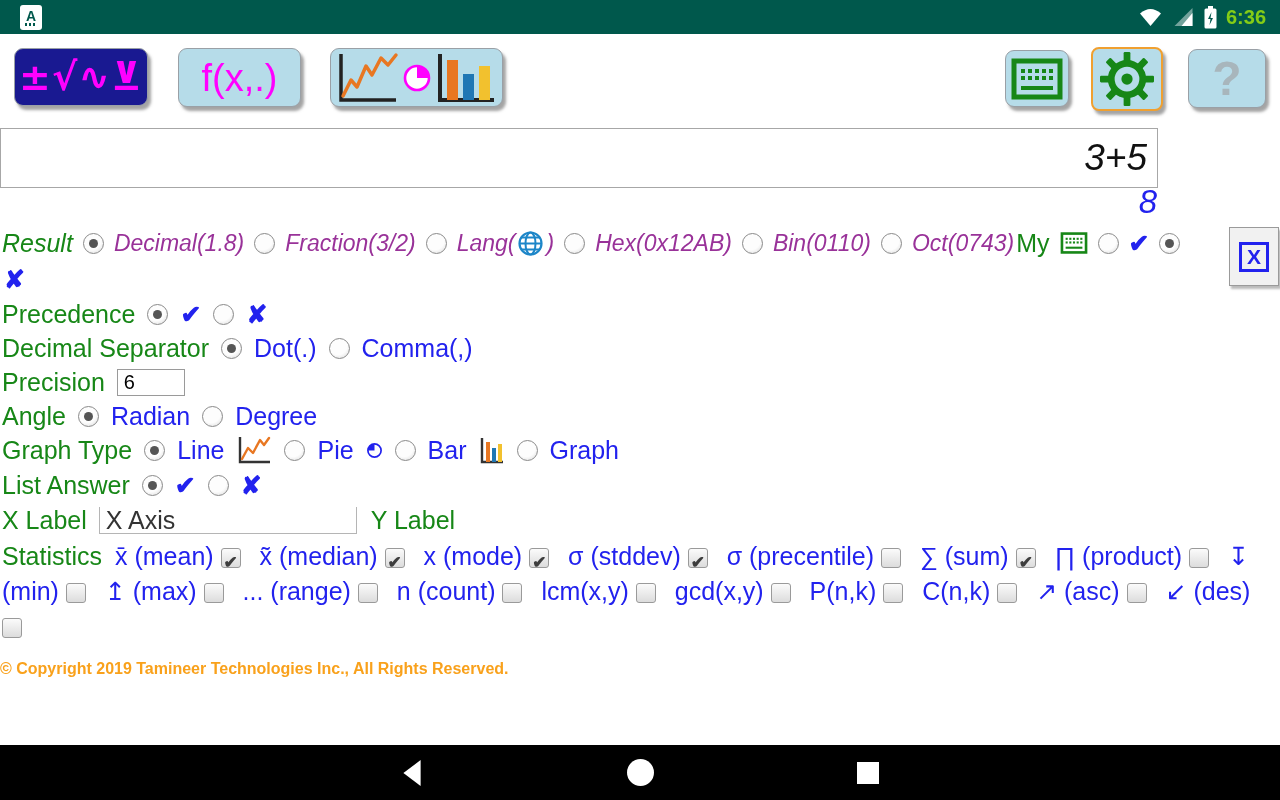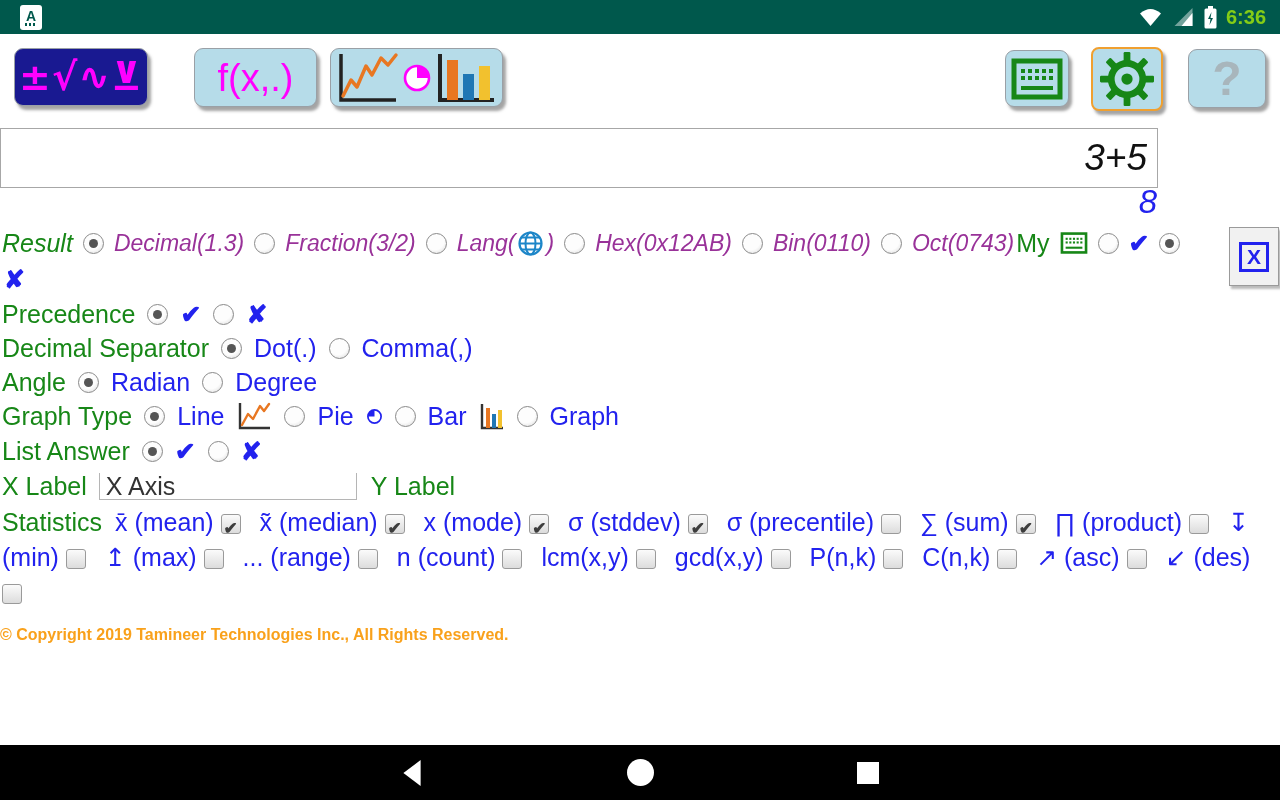--- a/index.html
+++ b/index.html
@@ -14,21 +14,21 @@
   .app-badge .dots{width:12px;height:3px;background:repeating-linear-gradient(90deg,#00584C 0 2px,#fff 2px 4px);}
   .sb-right{display:flex;align-items:center;gap:9px;}
   .sb-time{color:#84cc16;font-size:20px;font-weight:bold;}
 
   
   .toolbar{position:absolute;top:34px;left:0;width:1280px;height:94px;background:#fff;}
   .tb{position:absolute;border:1px solid #9aa0a6;border-radius:9px;box-shadow:3px 4px 3px rgba(90,90,90,.55);
     display:flex;align-items:center;justify-content:center;cursor:pointer;padding:0;background:#B6DCE9;}
   .btn-math{left:14px;top:14px;width:134px;height:58px;background:#191991;}
   .btn-math span{font-family:"DejaVu Sans",sans-serif;color:#FF00FF;font-size:38px;font-weight:bold;letter-spacing:1px;line-height:1;}
-  .btn-fx{left:194px;top:14px;width:123px;height:59px;}
+  .btn-fx{left:178px;top:14px;width:123px;height:59px;}
   .btn-fx span{color:#FF00FF;font-size:38px;line-height:1;}
   .btn-graphs{left:330px;top:14px;width:173px;height:59px;gap:1px;}
   .btn-kb{left:1005px;top:16px;width:64px;height:57px;}
   .btn-gear{left:1091px;top:13px;width:72px;height:64px;border:2px solid #F0A030;border-radius:8px;}
   .btn-help{left:1188px;top:15px;width:78px;height:59px;}
   .btn-help span{color:#A8B6BC;font-size:48px;font-weight:bold;line-height:1;}
 
   
   .expr-input{position:absolute;top:128px;left:0;width:1158px;height:60px;border:1px solid #a7a7a7;
     box-sizing:border-box;font-family:"Liberation Sans",sans-serif;font-style:italic;font-size:37px;
@@ -191,21 +191,21 @@
 
   <div class="settings">
 
     <button class="close-btn">
       <span class="xbox">X</span>
     </button>
 
     <div class="result-flow">
       <span class="lab ital">Result</span>
       <span class="radio" data-on="true"></span>
-      <span class="purple">Decimal(1.3)</span>
+      <span class="purple">Decimal(1.8)</span>
       <span class="radio" data-on="false"></span>
       <span class="purple">Fraction(3/2)</span>
       <span class="radio" data-on="false"></span>
       <span class="purple">Lang(</span>
       <span class="tight">
         <svg width="27" height="27" viewBox="0 0 27 27">
           <circle cx="13.5" cy="13.5" r="11" fill="none" stroke="#1D86C8" stroke-width="2.2"></circle>
           <ellipse cx="13.5" cy="13.5" rx="5" ry="11" fill="none" stroke="#1D86C8" stroke-width="2"></ellipse>
           <line x1="2.5" y1="13.5" x2="24.5" y2="13.5" stroke="#1D86C8" stroke-width="2"></line>
           <line x1="4.5" y1="7.5" x2="22.5" y2="7.5" stroke="#1D86C8" stroke-width="2"></line>
@@ -255,20 +255,24 @@
     </div>
 
     <div class="row">
       <span class="lab">Decimal Separator</span>
       <span class="radio" data-on="true"></span>
       <span class="blue">Dot(.)</span>
       <span class="radio" data-on="false"></span>
       <span class="blue">Comma(,)</span>
     </div>
 
+    <div class="row">
+      <span class="lab">Precision</span>
+      <input class="precision-input" type="text" value="6" style="">
+    </div>
 
     <div class="row">
       <span class="lab">Angle</span>
       <span class="radio" data-on="true"></span>
       <span class="blue">Radian</span>
       <span class="radio" data-on="false"></span>
       <span class="blue">Degree</span>
     </div>
 
     <div class="row">

